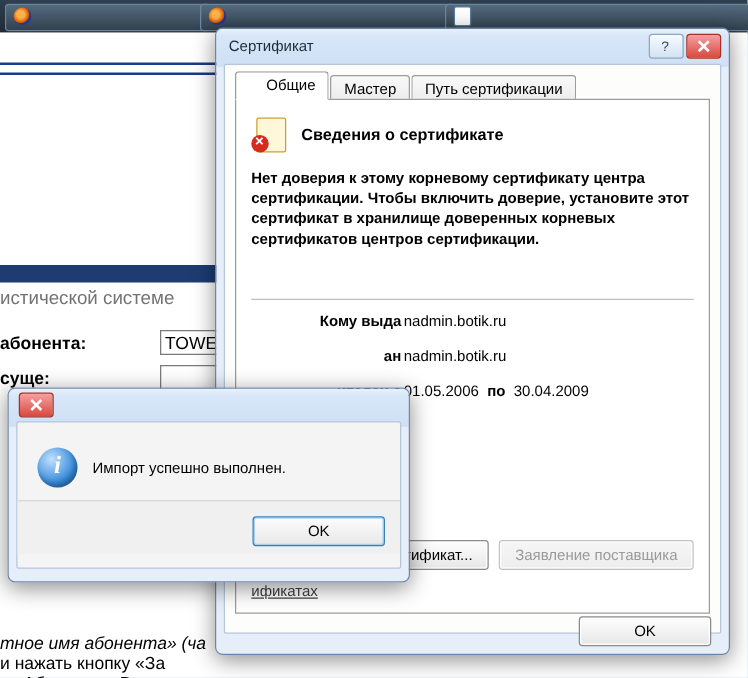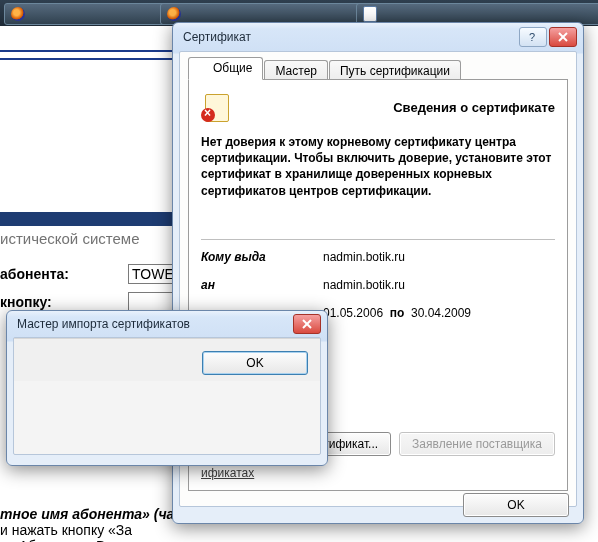--- a/index.html
+++ b/index.html
@@ -153,21 +153,20 @@
     height: 412px;
     padding: 12px;
     box-sizing: border-box;
     position: relative;
   }
   .cert-icon-row {
     display: flex;
     align-items: center;
     gap: 10px;
     margin-bottom: 12px;
-    justify-content: space-between;
   }
   .cert-icon {
     width: 30px; height: 30px; position: relative;
   }
   .cert-icon .base {
     position:absolute; left:4px; top:2px; width:22px; height:26px;
     background:#fff7d9; border:1px solid #caa22e; border-radius:2px;
   }
   .cert-icon .seal {
     position:absolute; left:0; bottom:0; width:14px; height:14px;
@@ -193,22 +192,22 @@
     margin: 0 0 10px 0;
   }
   .field-row {
     display: flex;
     font-size: 12px;
     margin: 8px 0 14px 0;
   }
   .field-row .label {
     width: 120px;
     font-weight: bold;
+    text-align: right;
     padding-right: 2px;
-    font-style: italic;
   }
   .field-row .value { flex: 1; }
   .btn {
     display:inline-flex; align-items:center; justify-content:center;
     min-width: 70px; height: 22px;
     padding: 0 12px;
     background: linear-gradient(#fdfdfd, #e7e7e7);
     border: 1px solid #8b8b8b;
     border-radius: 3px;
     font-size: 12px;
@@ -301,24 +300,24 @@
 
 <div class="page-bg">
   <div class="stripe" style="top:24px;"></div>
   <div class="stripe" style="top:32px;"></div>
   <div class="big-bar"></div>
   <div class="bg-text blue" style="left:0; top:204px;">истической системе</div>
 
   <div class="bg-text bg-label" style="left:0; top:240px;">абонента:</div>
   <div class="bg-input" style="left:128px; top:238px; width:48px;">TOWER</div>
 
-  <div class="bg-text bg-label" style="left:0; top:268px;">кнопку:</div>
+  <div class="bg-text bg-label" style="left:0; top:268px;">суще:</div>
   <div class="bg-input" style="left:128px; top:266px; width:48px; height:16px;"></div>
 
-  <div class="bg-text italic" style="left:0; top:480px;font-weight:bold;">тное имя абонента» (ча</div>
+  <div class="bg-text italic" style="left:0; top:480px;">тное имя абонента» (ча</div>
   <div class="bg-text" style="left:0; top:496px;">и  нажать  кнопку  «За</div>
   <div class="bg-text" style="left:0; top:512px;">са Абонента у Вас суще</div>
 </div>
 
 <div id="cert-win" class="win">
   <div class="titlebar">
     <span class="title-text">Сертификат</span>
     <div class="winbtn">
       <svg width="10" height="10">
           <text x="1" y="9" font-size="11" fill="#2b4a6b">?</text>
@@ -375,26 +374,29 @@
       </div>
     </div>
     <div class="cert-ok-row">
       <div class="btn" style="min-width:80px;">OK</div>
     </div>
   </div>
 </div>
 
 <div id="wiz-win" class="win">
   <div class="titlebar">
-    <span class="title-text">Мастер импорта сертификатов</span>
     <div class="winbtn close">
       <svg width="10" height="10">
         <line x1="1" y1="1" x2="9" y2="9" stroke="#fff" stroke-width="2"></line>
         <line x1="9" y1="1" x2="1" y2="9" stroke="#fff" stroke-width="2"></line>
       </svg>
     </div>
   </div>
   <div class="win-client">
+    <div class="wiz-body">
+      <div class="info-icon"></div>
+      <div>Импорт успешно выполнен.</div>
+    </div>
     <div class="wiz-btn-row">
       <div class="btn">OK</div>
     </div>
   </div>
 </div>
 
 </body></html>

